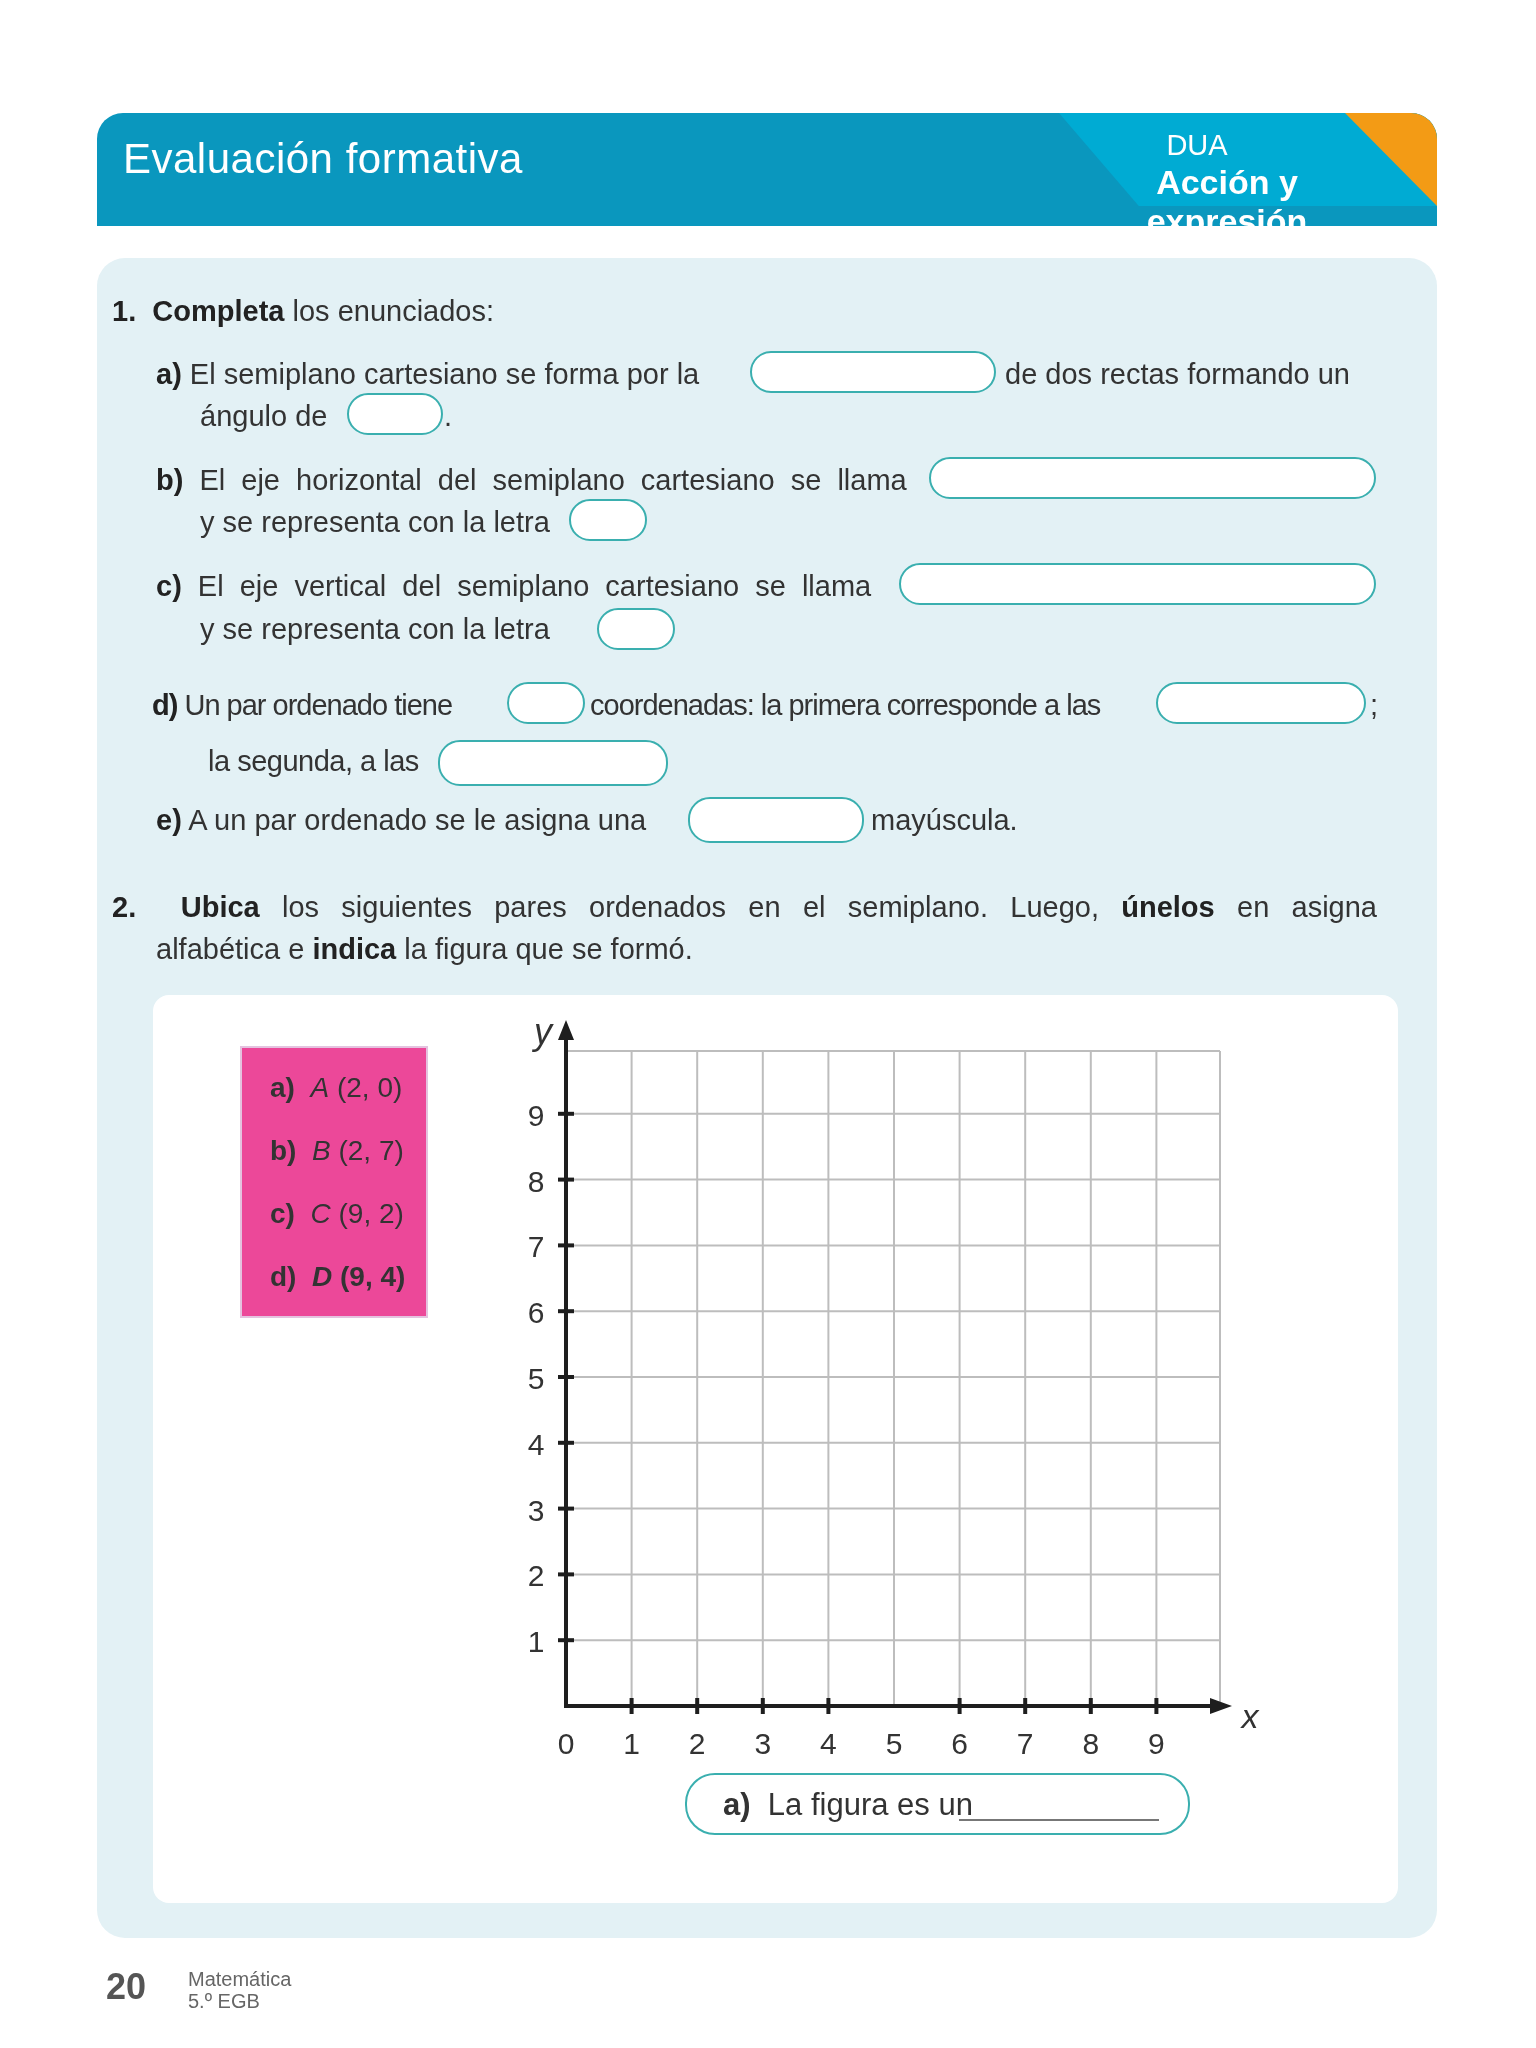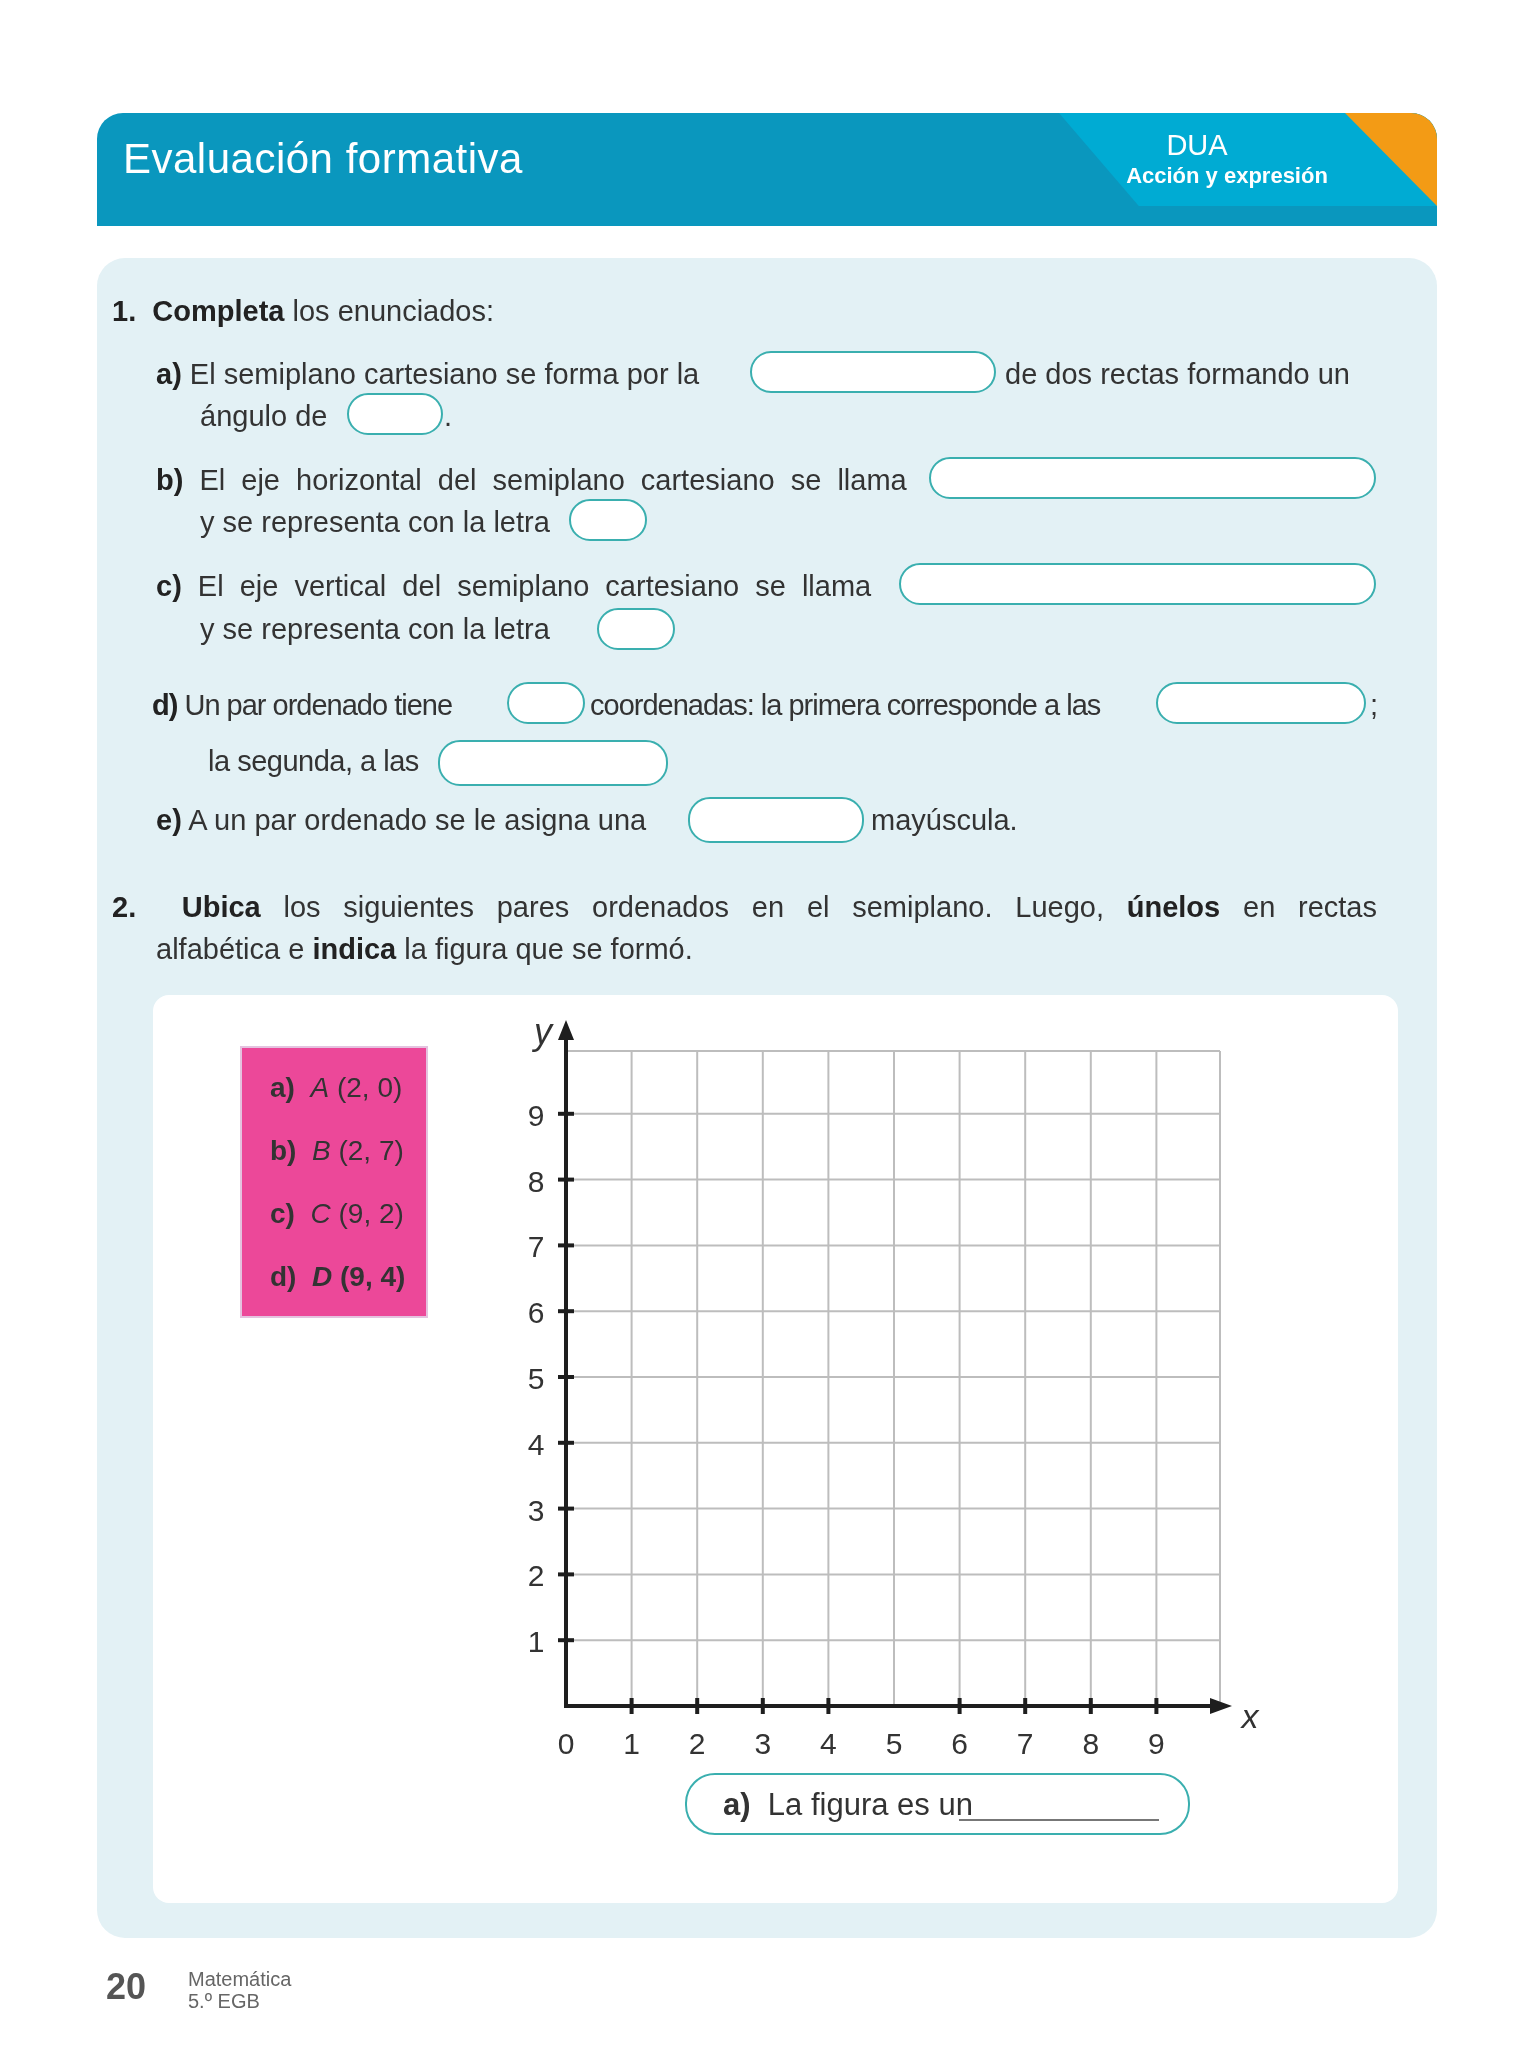--- a/index.html
+++ b/index.html
@@ -2,21 +2,21 @@
 <html><head>
 <meta charset="utf-8">
 <style>
   html, body { margin:0; padding:0; }
   body { width:1536px; height:2048px; background:#ffffff; position:relative; font-family:"Liberation Sans", sans-serif; color:#2a2a2a; overflow:hidden; }
   .header { position:absolute; left:97px; top:113px; width:1340px; height:113px; border-radius:26px 26px 0 0; overflow:hidden; background:#0A97BE; }
   .header .tri-cyan { position:absolute; top:0; right:0; width:420px; height:93px; background:#00ABD3; clip-path:polygon(10% 0, 100% 0, 100% 100%, 29% 100%); }
   .header .tri-orange { position:absolute; top:0; right:0; width:100px; height:93px; background:#F39B15; clip-path:polygon(8% 0, 100% 0, 100% 100%); }
   .header .title { position:absolute; left:26px; top:22px; font-size:42px; color:#ffffff; letter-spacing:0.5px; }
   .header .dua { position:absolute; right:160px; top:16px; font-size:29px; color:#fff; font-weight:normal; text-align:center; width:160px; }
-  .header .dua-sub { position:absolute; right:80px; top:50px; font-size:22px; color:#fff; font-weight:bold; text-align:center; width:260px; }
+  .header .dua-sub { position:absolute; right:80px; top:50px; font-size:34px; color:#fff; font-weight:bold; text-align:center; width:260px; }
 
   .outer { position:absolute; left:97px; top:258px; width:1340px; height:1680px; background:#E3F1F5; border-radius:28px; }
   .q { position:absolute; font-size:29px; line-height:42px; color:#333; }
   .q b { color:#222; }
   .blank { display:inline-block; background:#fff; border:2px solid #3AAFAF; border-radius:22px; height:42px; vertical-align:middle; box-sizing:border-box; }
   .lbl { font-weight:bold; color:#222; }
 
   .card { position:absolute; left:153px; top:995px; width:1245px; height:908px; background:#fff; border-radius:16px; }
   .pairs { position:absolute; left:240px; top:1046px; width:188px; height:272px; border:2px solid #E4C2DF; box-sizing:border-box; background:#ec4899; }
   .pair { position:absolute; left:28px; font-size:28px; color:#333; }
@@ -91,21 +91,21 @@
   <span>A un par ordenado se le asigna una</span>
 </div>
 <span class="blank" style="position:absolute; left:688px; top:797px; width:176px; height:46px;"></span>
 <div class="q" style="left:871px; top:799px;">mayúscula.</div>
 
 <div class="q" style="left:112px; top:886px; width:1265px; text-align:justify; text-align-last:justify; word-spacing:4px;">
   <b>2.</b>&nbsp;
   <b>Ubica</b>
   <span>los siguientes pares ordenados en el semiplano. Luego,</span>
   <b>únelos</b>
-  <span>en rectas</span>
+  <span>en asigna</span>
 </div>
 <div class="q" style="left:156px; top:928px;">
   <span>alfabética e</span>
   <b>indica</b>
   <span>la figura que se formó.</span>
 </div>
 
 <div class="card"></div>
 
 <div class="pairs">

